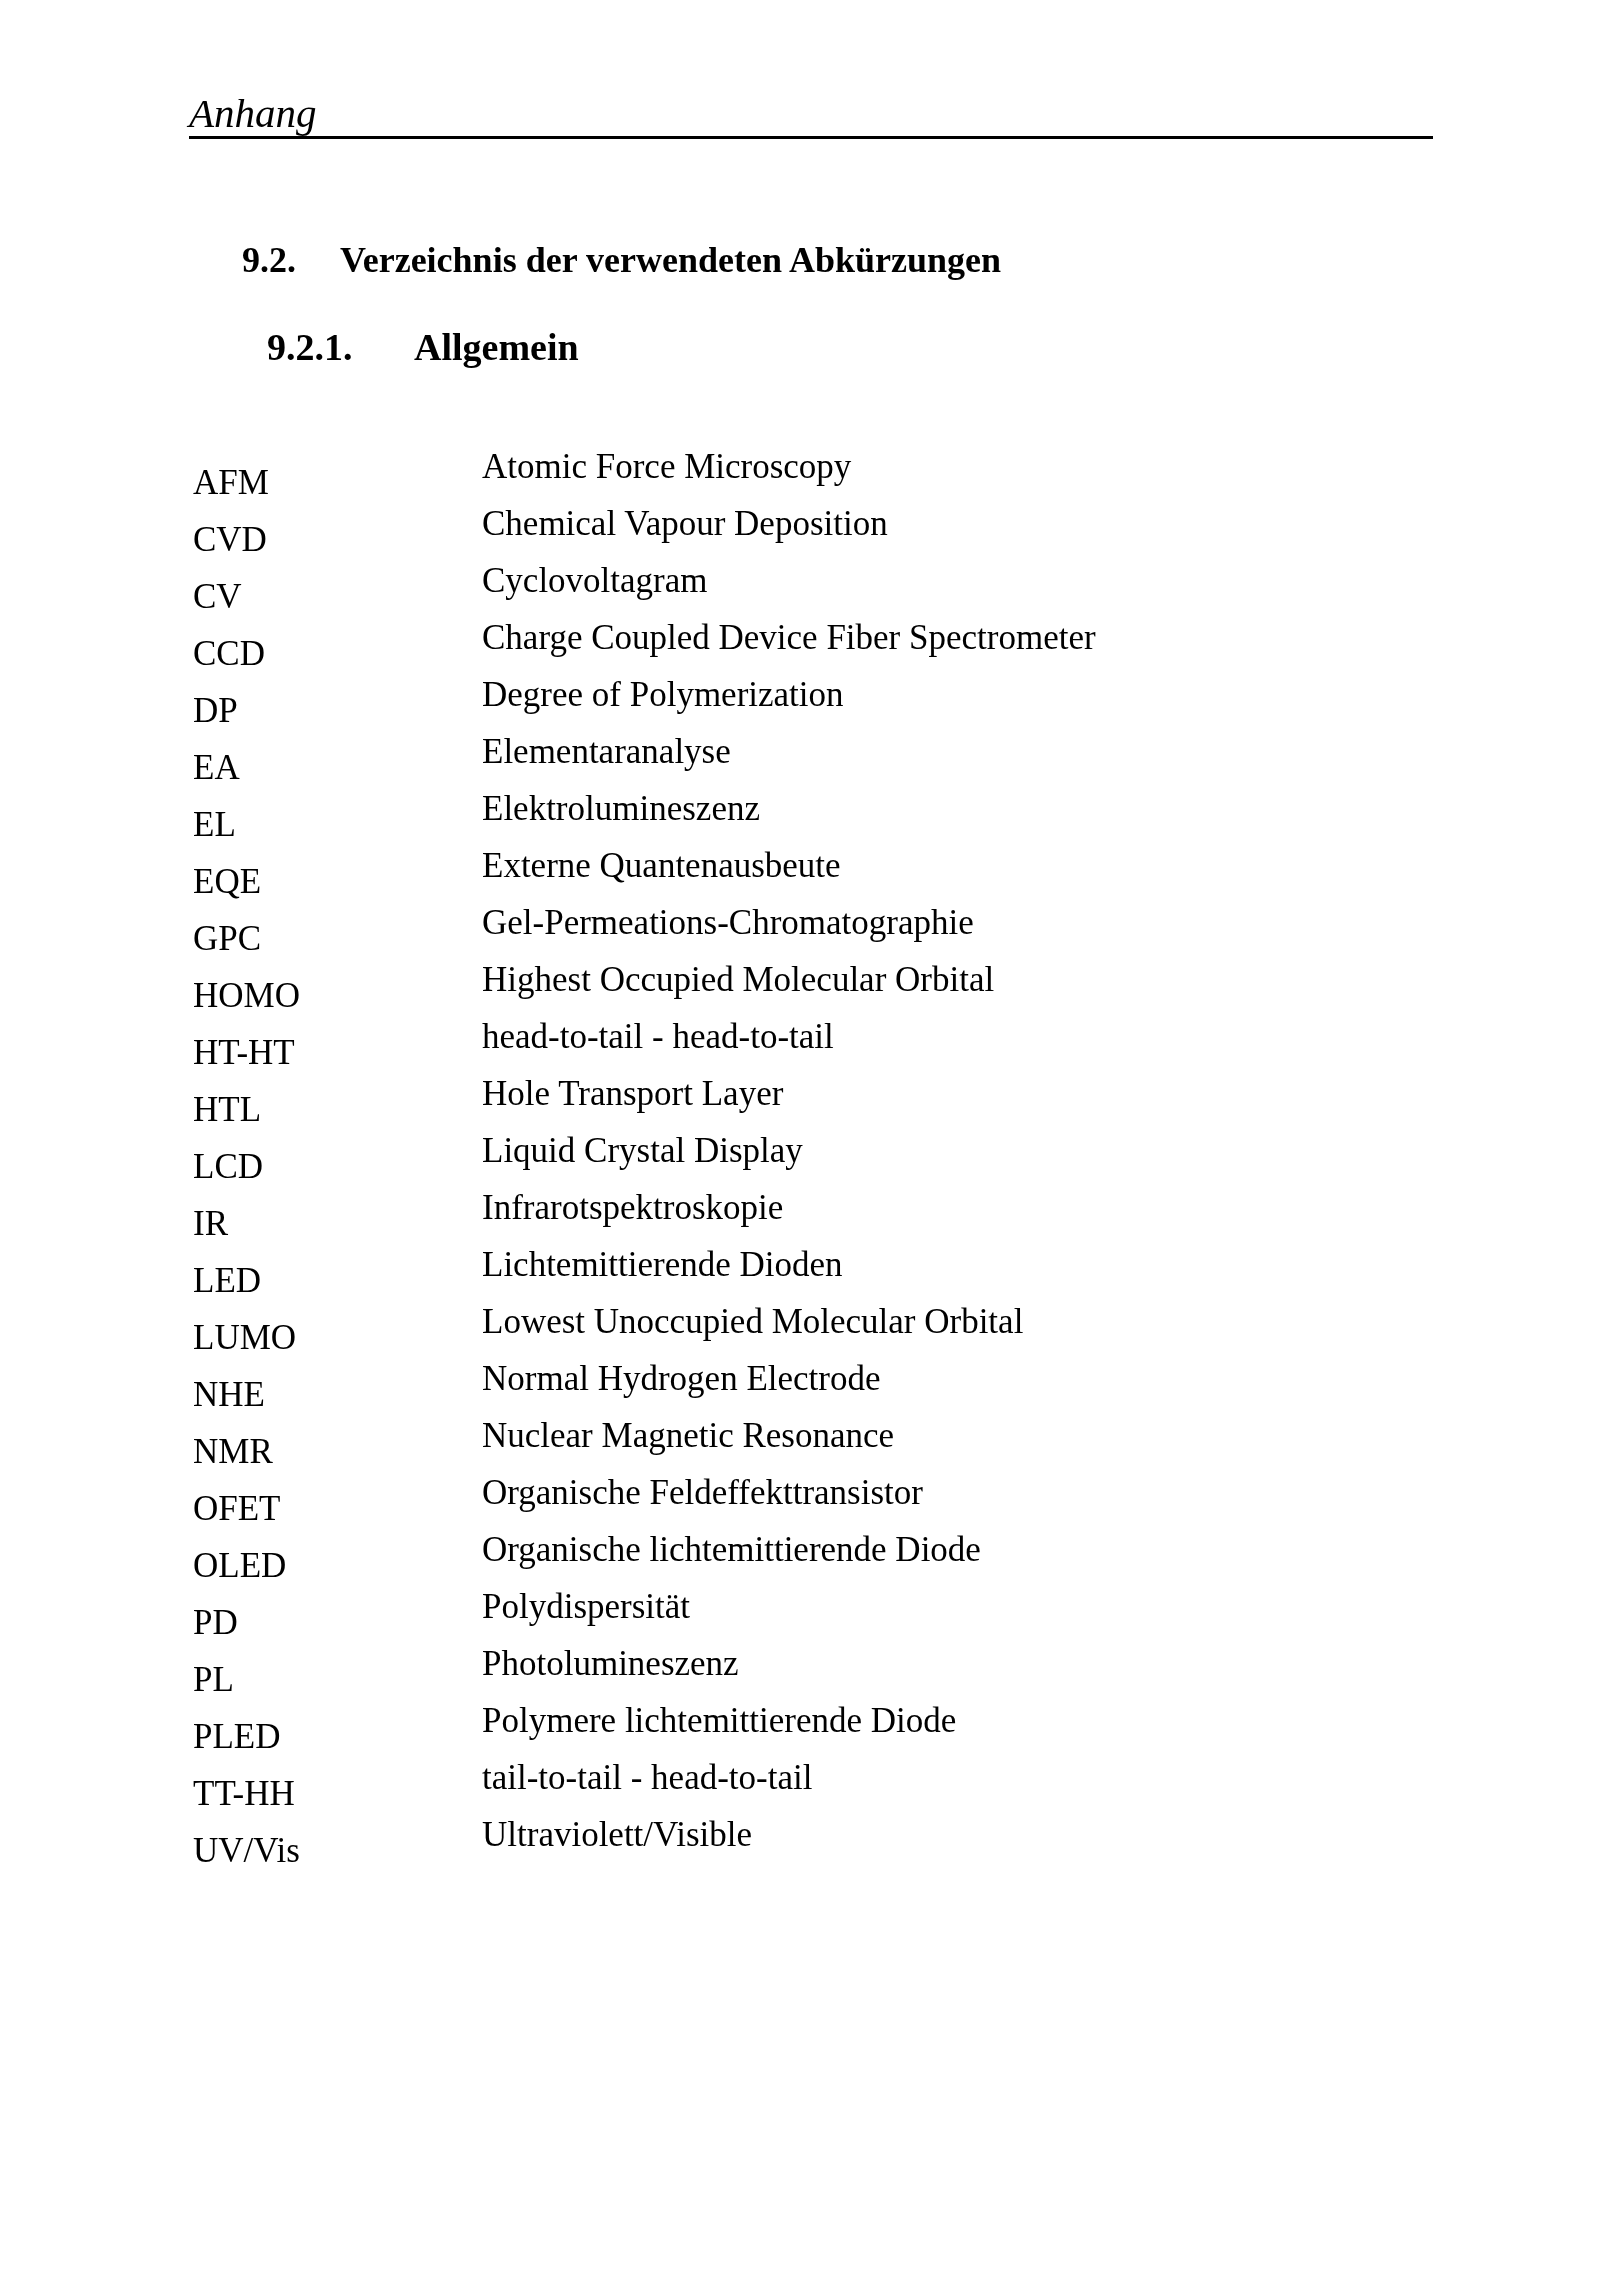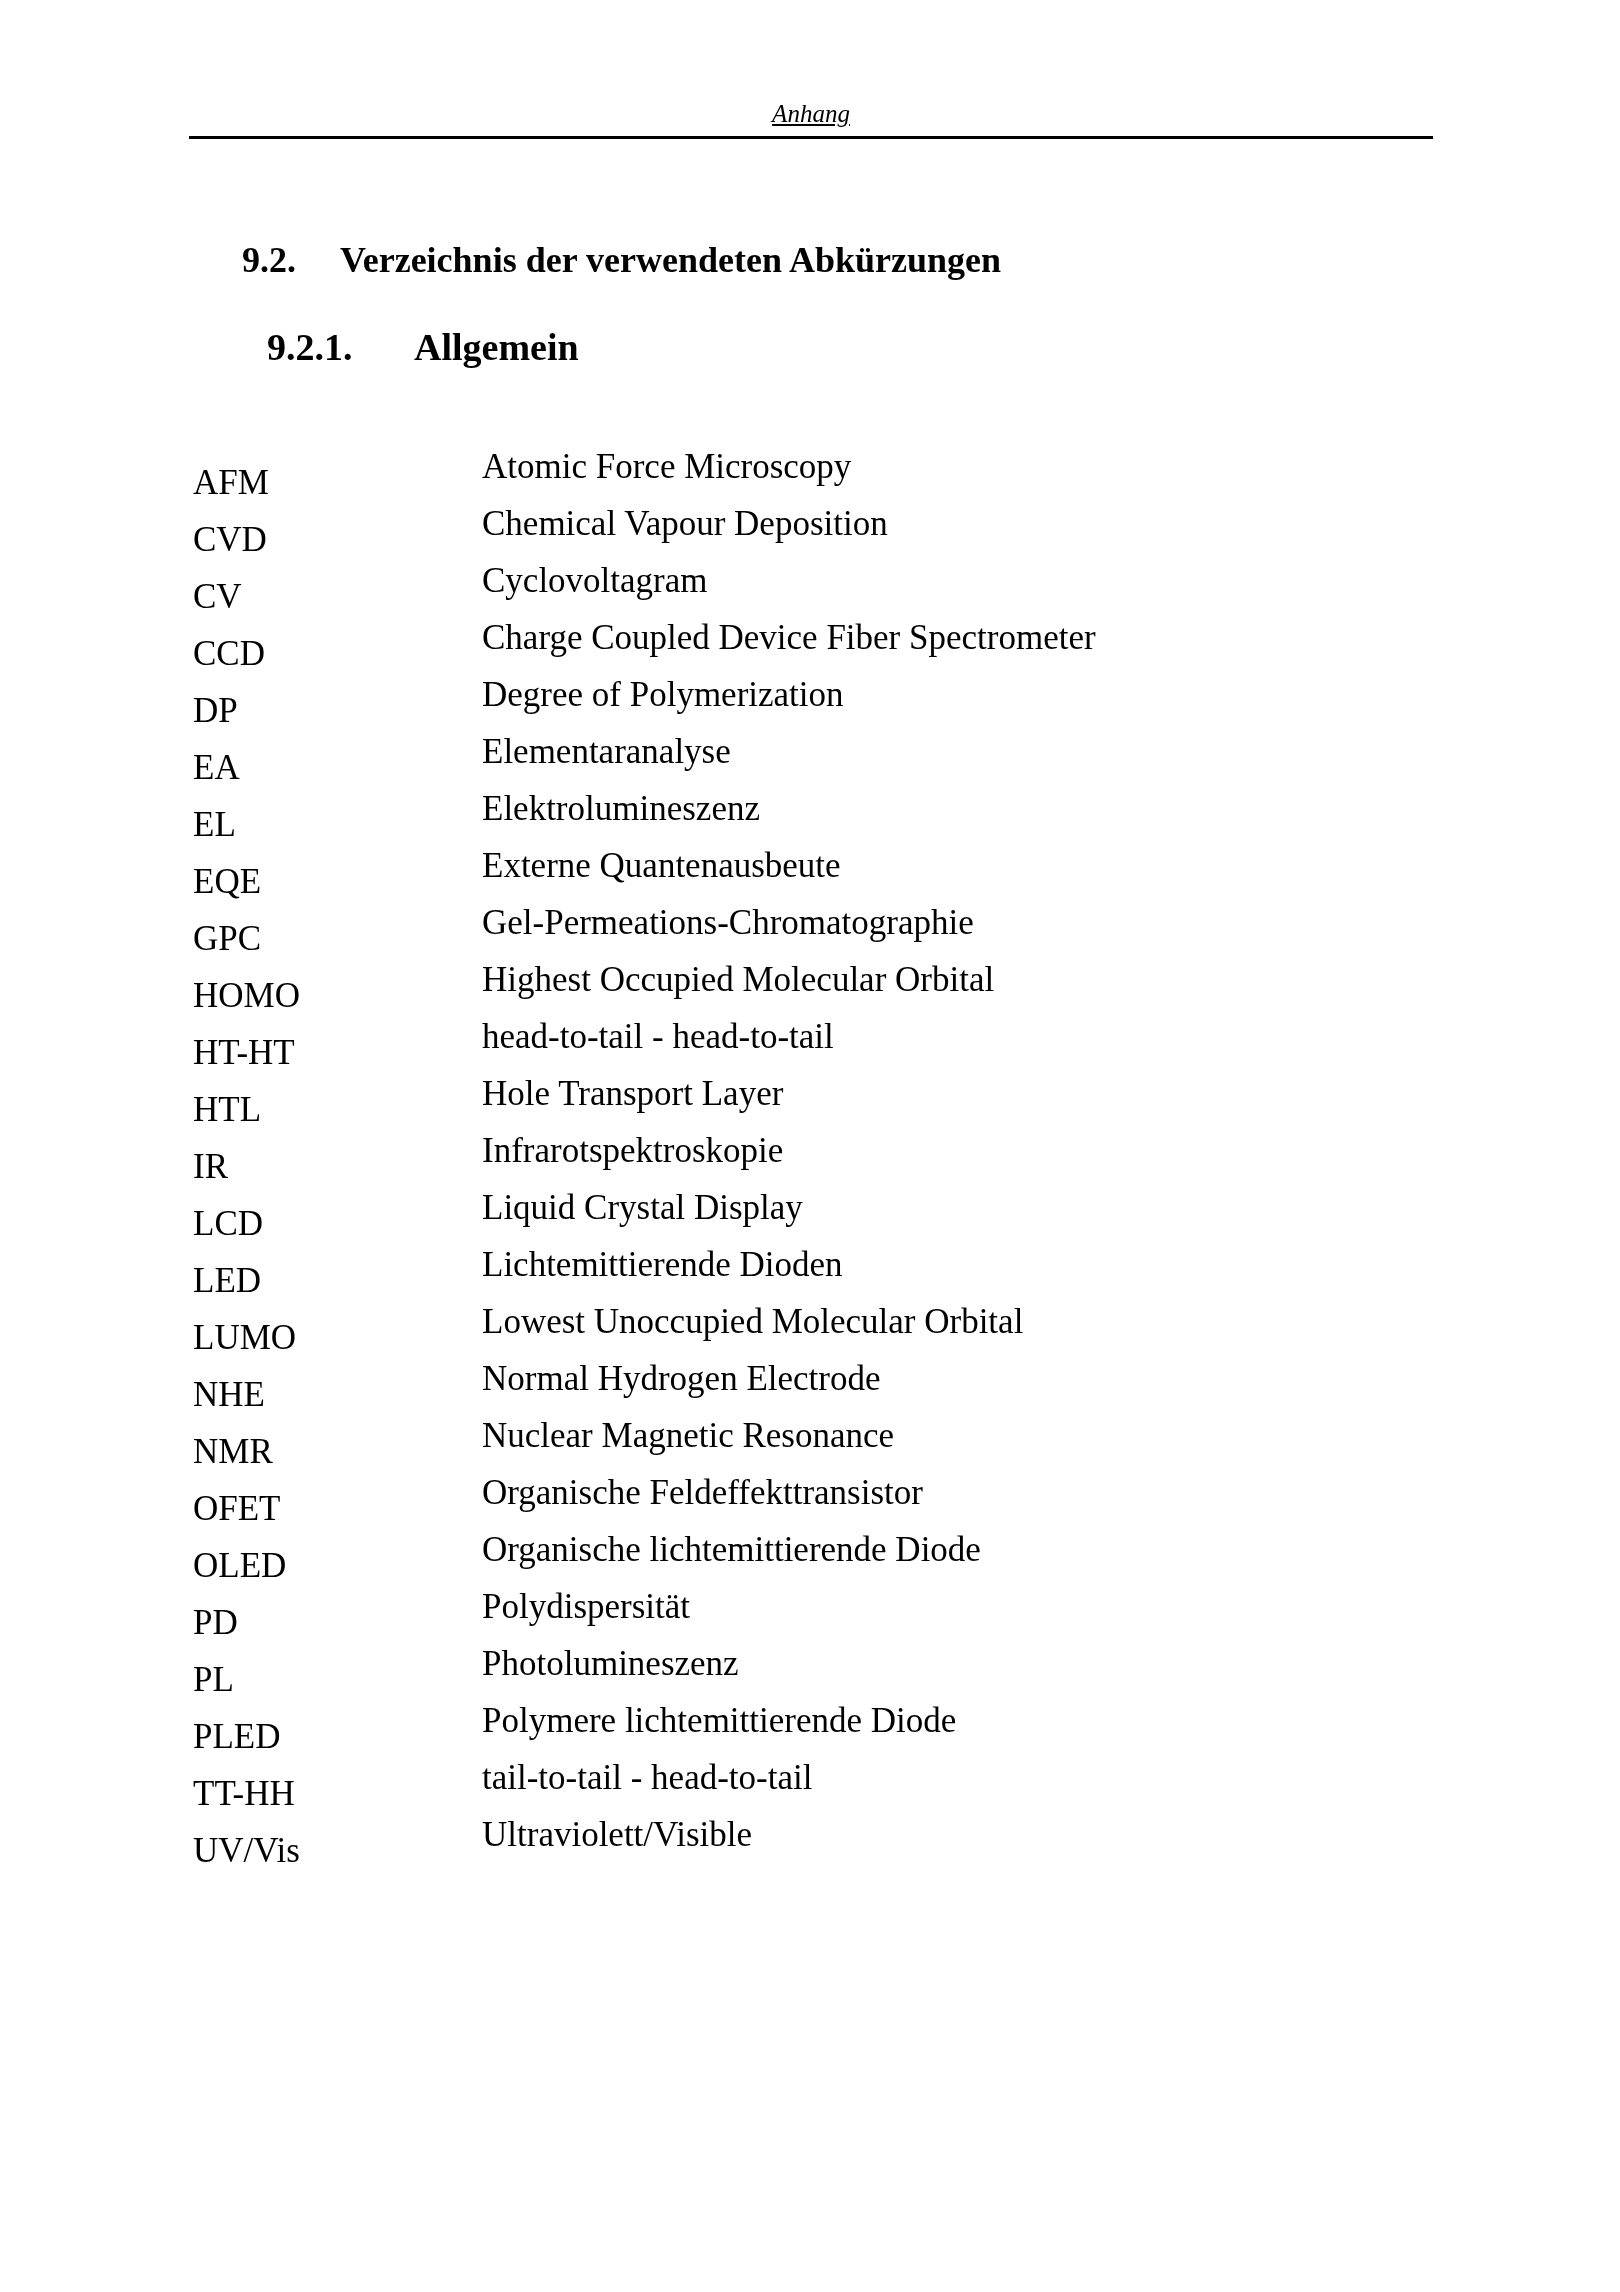--- a/index.html
+++ b/index.html
@@ -15,25 +15,24 @@
     background: #ffffff;
     color: #000000;
     font-family: "Liberation Serif", "DejaVu Serif", serif;
     overflow: hidden;
   }
   .running-header {
     position: absolute;
     top: 94px;
     left: 189px;
     width: 1244px;
-    text-align: center;
+    text-align: left;
     font-style: italic;
-    font-size: 25px;
+    font-size: 41px;
     line-height: 39px;
-    text-decoration: underline;
   }
   .header-rule {
     position: absolute;
     top: 136px;
     left: 189px;
     width: 1244px;
     height: 2.9px;
     background: #000000;
   }
   .section-heading {
@@ -158,28 +157,28 @@
     </div>
       <div class="abbr-row">
       <span class="abbr-term">HT-HT</span>
       <span class="abbr-def">head-to-tail - head-to-tail</span>
     </div>
       <div class="abbr-row">
       <span class="abbr-term">HTL</span>
       <span class="abbr-def">Hole Transport Layer</span>
     </div>
       <div class="abbr-row">
+      <span class="abbr-term">LCD</span>
+      <span class="abbr-def">Liquid Crystal Display</span>
+    </div>
+      <div class="abbr-row">
       <span class="abbr-term">IR</span>
       <span class="abbr-def">Infrarotspektroskopie</span>
     </div>
       <div class="abbr-row">
-      <span class="abbr-term">LCD</span>
-      <span class="abbr-def">Liquid Crystal Display</span>
-    </div>
-      <div class="abbr-row">
       <span class="abbr-term">LED</span>
       <span class="abbr-def">Lichtemittierende Dioden</span>
     </div>
       <div class="abbr-row">
       <span class="abbr-term">LUMO</span>
       <span class="abbr-def">Lowest Unoccupied Molecular Orbital</span>
     </div>
       <div class="abbr-row">
       <span class="abbr-term">NHE</span>
       <span class="abbr-def">Normal Hydrogen Electrode</span>

